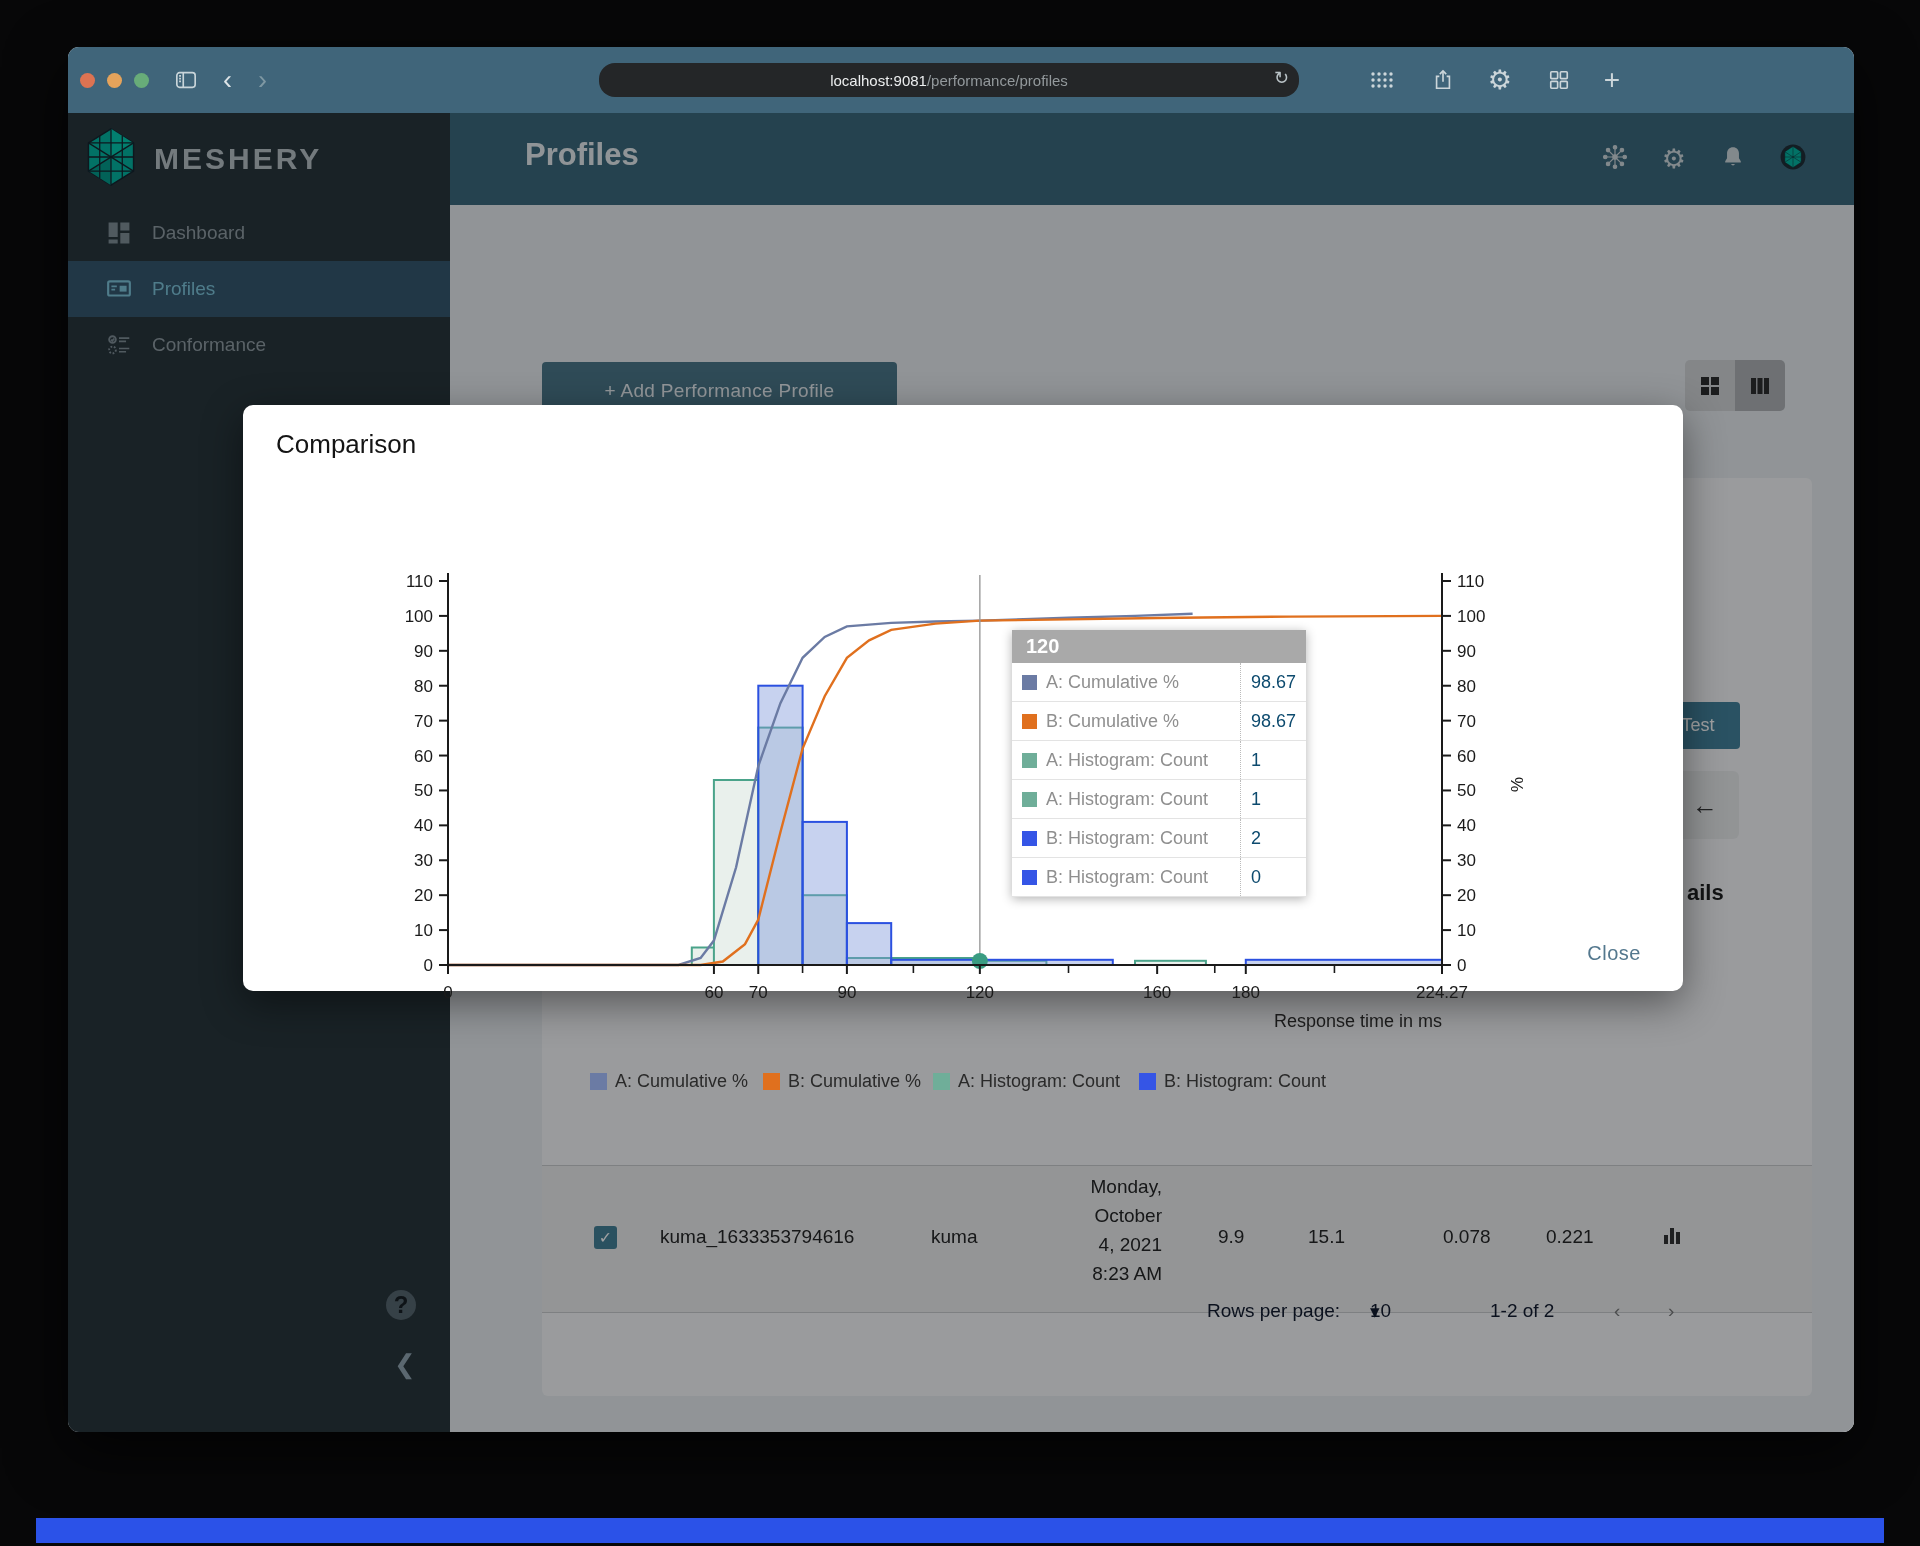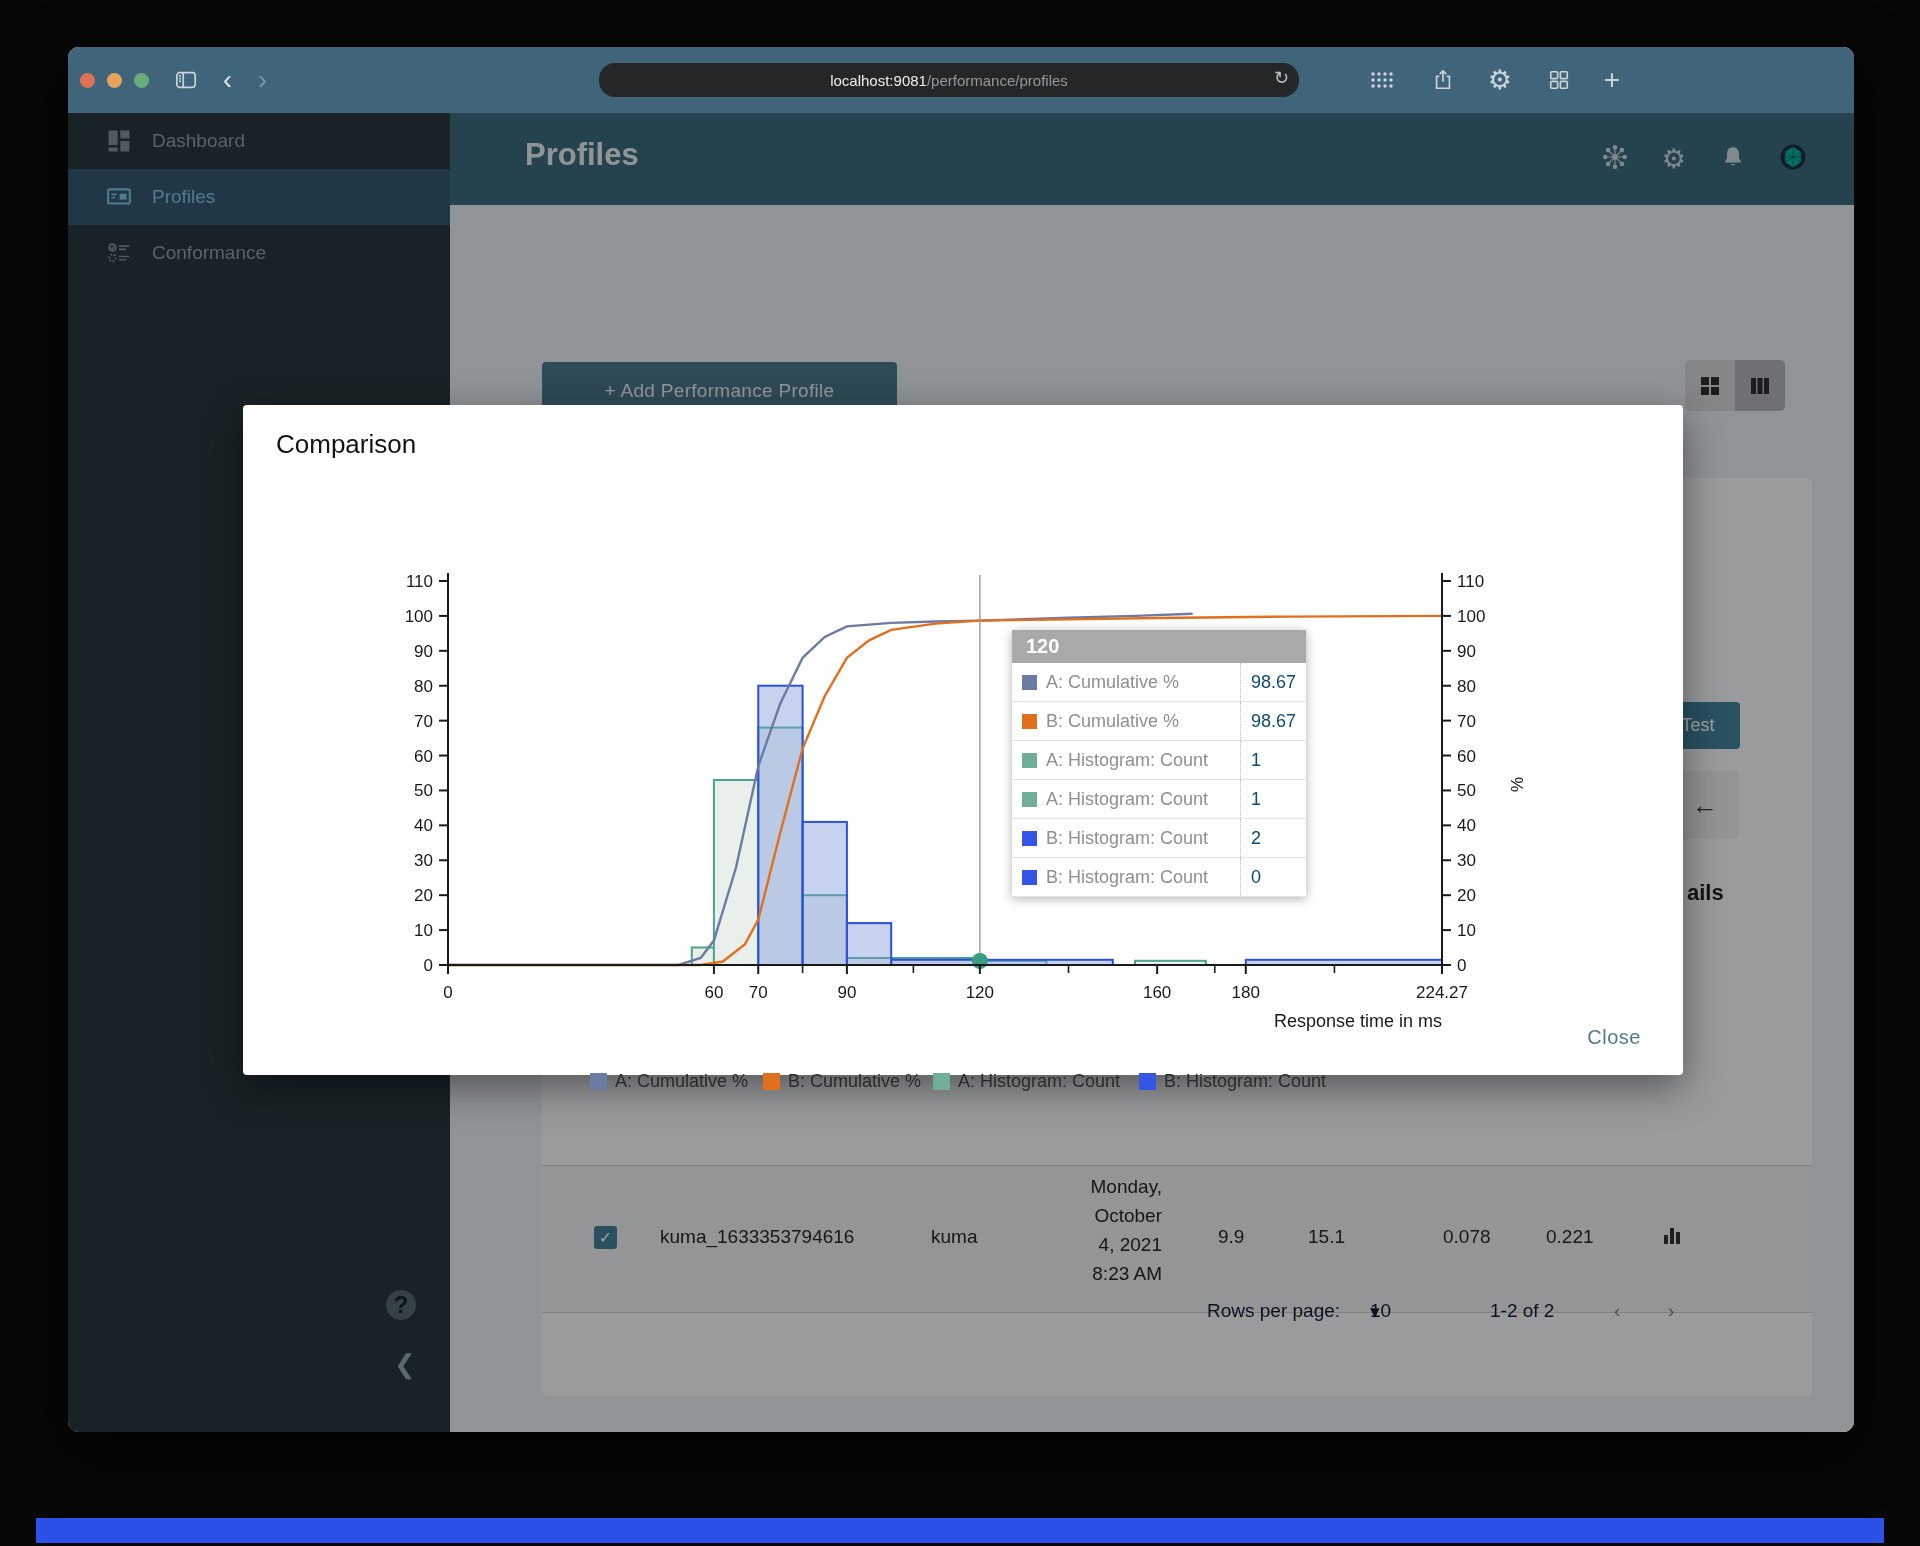--- a/index.html
+++ b/index.html
@@ -73,22 +73,22 @@
   #row-chart-icon i { display:block; width:4px; background:#2f2f2f; }
 
   #pagination { position:absolute; left:0; top:822px; width:100%; height:40px; font-size:19px; color:#333; }
   #pagination span, #pagination button { position:absolute; background:none; border:0; font-family:inherit;
     font-size:19px; color:#0f172a; white-space:nowrap; }
 
   
   #backdrop { position:absolute; inset:0; background:rgba(5,8,10,.38); z-index:50; }
 
   
-  #modal { position:absolute; left:175px; top:358px; width:1440px; height:670px; background:#fff;
-    border-radius:4px; z-index:100; box-shadow:0 12px 40px rgba(0,0,0,.45); }
+  #modal { position:absolute; left:175px; top:358px; width:1440px; height:586px; background:#fff;
+    border-radius:10px; z-index:100; box-shadow:0 12px 40px rgba(0,0,0,.45); }
   #modal-title { position:absolute; left:33px; top:24px; font-size:26px; color:#141414; font-weight:500; }
   #chart { position:absolute; left:100px; top:140px; }
   #close-btn { position:absolute; right:42px; bottom:26px; border:0; background:none; color:#54788e;
     font-size:20px; font-family:inherit; letter-spacing:.5px; }
 
   
   #tooltip { position:absolute; left:769px; top:225px; width:294px; background:#fff;
     box-shadow:0 2px 10px rgba(0,0,0,.3); font-size:18px; z-index:5; }
   #tt-head { background:#a9a9a9; color:#fff; font-weight:bold; font-size:20px; padding:5px 14px; }
   .tt-row { display:flex; align-items:center; height:39px; border-bottom:1px solid #e3e3e3; background:#fff; }
@@ -161,20 +161,40 @@
           <rect x="3" y="13.5" width="7.5" height="7.5" rx="1"></rect>
           <rect x="13.5" y="13.5" width="7.5" height="7.5" rx="1"></rect>
         </svg>
     </span>
     <span class="chrome-right" style="right:234px;font-size:28px">+</span>
   </div>
 
   <div id="app">
 
     <nav id="sidebar">
+      <div id="logo-row">
+        <span>
+          <svg width="58" height="62" viewBox="0 0 40 44">
+            <polygon points="20,2 36,12 36,32 20,42 4,32 4,12" fill="#00b39f" stroke="#13222b" stroke-width="1"></polygon>
+            <polygon points="20,2 36,12 20,22" fill="#00c9ad"></polygon>
+            <polygon points="4,32 20,42 20,22" fill="#009a88"></polygon>
+            <g stroke="#13222b" stroke-width="0.9">
+              <line x1="20" y1="2" x2="20" y2="42"></line>
+                <line x1="4" y1="12" x2="36" y2="32"></line>
+              <line x1="36" y1="12" x2="4" y2="32"></line>
+                <line x1="4" y1="22" x2="36" y2="22"></line>
+              <line x1="12" y1="7" x2="12" y2="37"></line>
+                <line x1="28" y1="7" x2="28" y2="37"></line>
+              <line x1="4" y1="12" x2="36" y2="12"></line>
+                <line x1="4" y1="32" x2="36" y2="32"></line>
+            </g>
+          </svg>
+        </span>
+        <span id="brand">MESHERY</span>
+      </div>
       <div id="nav-items">
           <div class="nav-item">
             <span class="nicon">
               <svg viewBox="0 0 20 20">
                 <path fill="currentColor" d="M2 2h7v11H2zM11 2h7v6h-7zM11 10h7v8h-7zM2 15h7v3H2z"></path>
               </svg>
             </span>
             <span>Dashboard</span>
           </div>
           <div class="nav-item active">

